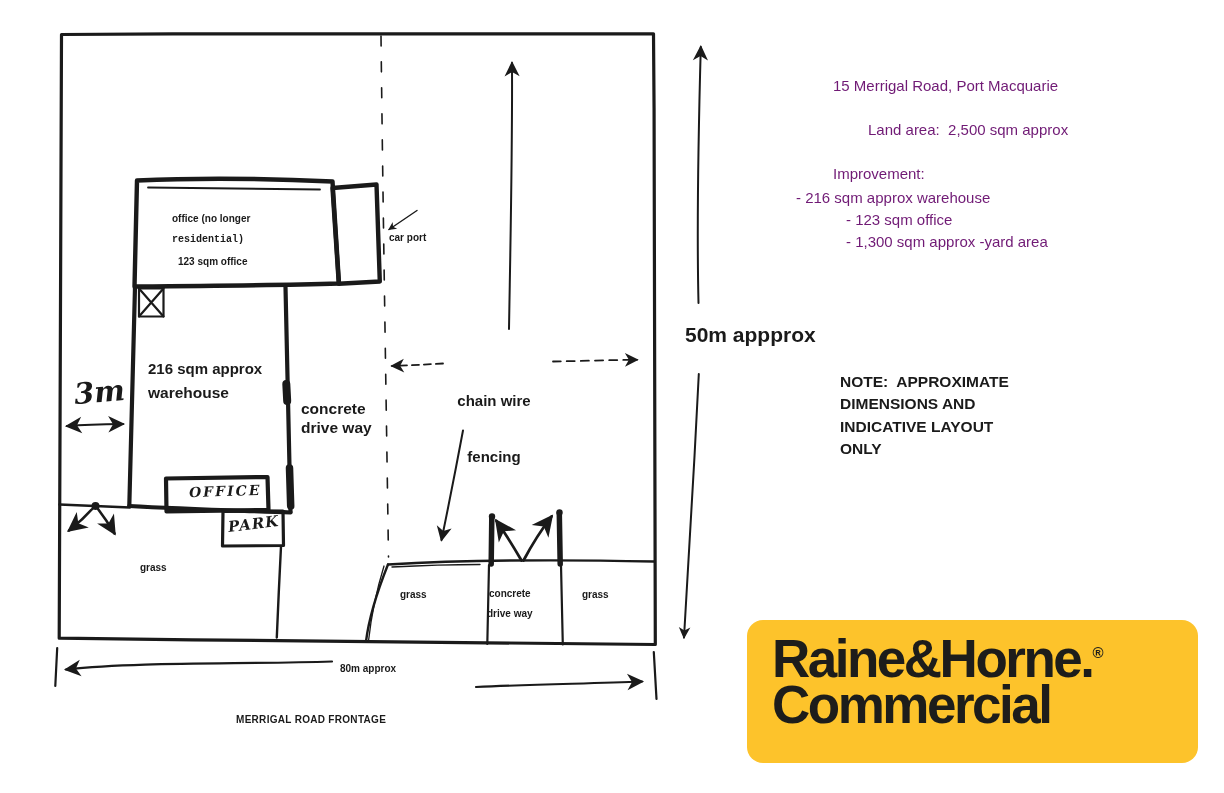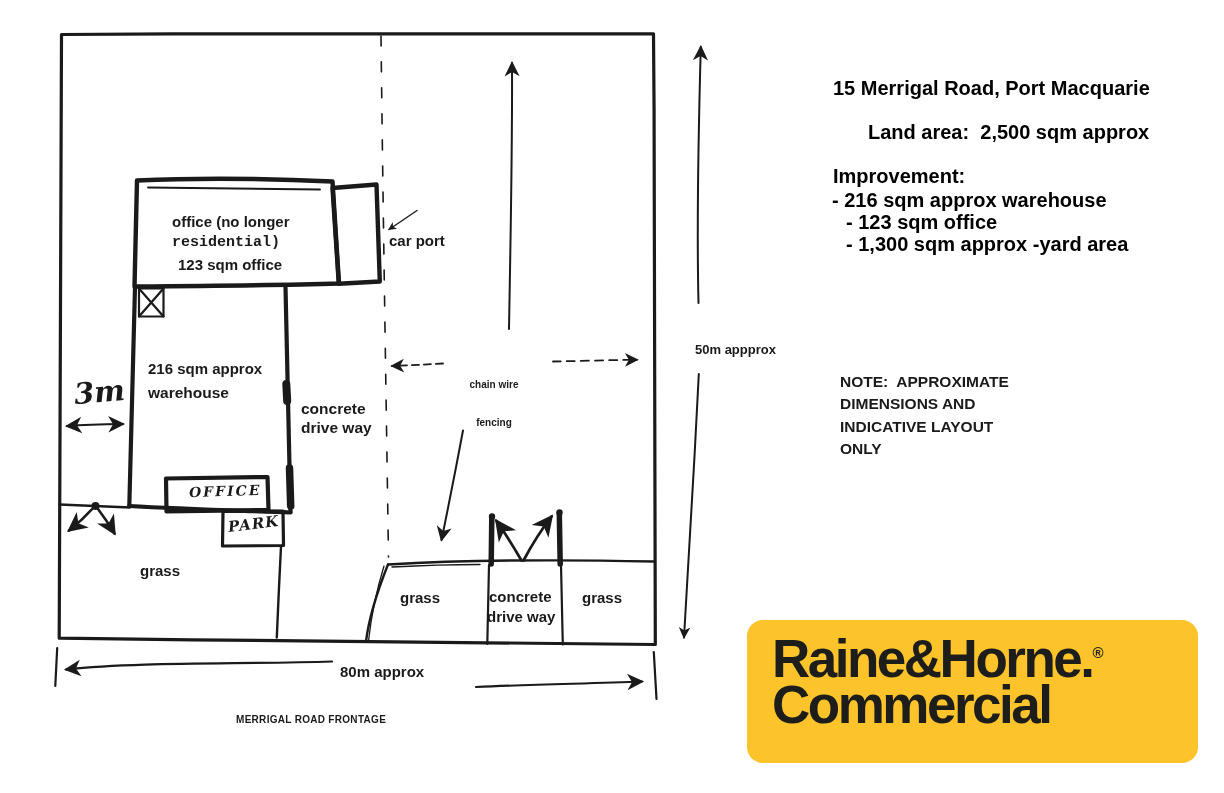--- a/index.html
+++ b/index.html
@@ -1,22 +1,22 @@
 <!DOCTYPE html>
 <html><head>
 <meta charset="utf-8">
 <style>
   html,body{margin:0;padding:0;background:#fff;}
   #canvas{position:relative;width:1224px;height:793px;background:#ffffff;overflow:hidden;
           font-family:"Liberation Sans",sans-serif;color:#1a1a1a;}
   svg{position:absolute;left:0;top:0;}
-  .lbl{position:absolute;font-weight:bold;font-size:15px;line-height:1.25;color:#1a1a1a;white-space:pre;}
+  .lbl{position:absolute;font-weight:bold;font-size:10px;line-height:1.25;color:#1a1a1a;white-space:pre;}
   .hand{font-family:"DejaVu Serif",serif;font-style:italic;font-weight:bold;}
   .center{text-align:center;}
-  .info{position:absolute;font-weight:bold;font-size:20px;color:#000000;white-space:pre;}
+  .info{position:absolute;font-weight:normal;font-size:15px;color:#701a75;white-space:pre;}
   .note-line{font-weight:bold;font-size:15.5px;line-height:22.4px;white-space:pre;}
   #logo{position:absolute;left:747px;top:620px;width:451px;height:143px;border-radius:16px;}
   #logo .brandline{position:absolute;left:25px;top:8px;font-weight:bold;font-size:53px;
         letter-spacing:-2.5px;line-height:50px;white-space:nowrap;}
   #logo .brandline sup{font-size:15px;letter-spacing:0;}
   #logo .divline{position:absolute;left:25px;top:60px;font-weight:bold;font-size:53px;
         letter-spacing:-2.5px;line-height:50px;white-space:nowrap;}
 </style>
 </head>
 <body>
@@ -137,44 +137,44 @@
   <div class="lbl" style="left:178px;top:256px;">123 sqm office</div>
 
   <div class="lbl" style="left:389px;top:232px;">car port</div>
 
   <div class="lbl" style="left:148px;top:360px;font-size:15px;">216 sqm approx</div>
   <div class="lbl" style="left:148px;top:383px;font-size:15.5px;">warehouse</div>
 
   <div class="lbl" style="left:301px;top:399px;font-size:15.5px;">concrete</div>
   <div class="lbl" style="left:301px;top:418px;font-size:15.5px;">drive way</div>
 
-  <div class="lbl center" style="left:428px;top:354px;width:132px;font-size:10px;">
+  <div class="lbl center" style="left:428px;top:354px;width:132px;font-size:15px;">
     <div>chain wire</div>
     <div>fencing</div>
   </div>
 
   <div class="lbl hand" style="left:74px;top:374px;font-size:29px;transform:rotate(-5deg);">3m</div>
 
   <div class="lbl hand" style="left:189px;top:483px;font-size:14px;letter-spacing:2px;transform:rotate(-2deg);">OFFICE</div>
   <div class="lbl hand" style="left:228px;top:515px;font-size:15px;letter-spacing:1px;transform:rotate(-7deg);">PARK</div>
 
   <div class="lbl" style="left:140px;top:562px;">grass</div>
   <div class="lbl" style="left:400px;top:589px;">grass</div>
   <div class="lbl" style="left:489px;top:588px;">concrete</div>
   <div class="lbl" style="left:487px;top:608px;">drive way</div>
   <div class="lbl" style="left:582px;top:589px;">grass</div>
 
   <div class="lbl" style="left:340px;top:663px;">80m approx</div>
-  <div class="lbl" style="left:685px;top:342px;font-size:13px;margin-left:10px;">50m appprox</div>
+  <div class="lbl" style="left:685px;top:322px;font-size:21px;">50m appprox</div>
   <div class="lbl" style="left:236px;top:714px;font-size:10px;letter-spacing:0.3px;">MERRIGAL ROAD FRONTAGE</div>
 
   <div class="info" style="left:833px;top:77px;">15 Merrigal Road, Port Macquarie</div>
   <div class="info" style="left:833px;top:121px;margin-left:35px;">Land area:  2,500 sqm approx</div>
   <div class="info" style="left:833px;top:165px;">Improvement:</div>
-  <div class="info" style="left:832px;top:189px;">- 216 sqm approx warehouse</div>
+  <div class="info" style="left:796px;top:189px;">- 216 sqm approx warehouse</div>
   <div class="info" style="left:846px;top:211px;">- 123 sqm office</div>
   <div class="info" style="left:846px;top:233px;">- 1,300 sqm approx -yard area</div>
 
   <div id="logo" style="background-color: rgb(253, 195, 43); color: rgb(29, 29, 27);">
     <div class="brandline"><span>Raine&amp;Horne.</span><sup>®</sup></div>
     <div class="divline">Commercial</div>
   </div>
 
   <div style="position:absolute;left:840px;top:371px;">
     <div class="note-line">NOTE:  APPROXIMATE</div>

